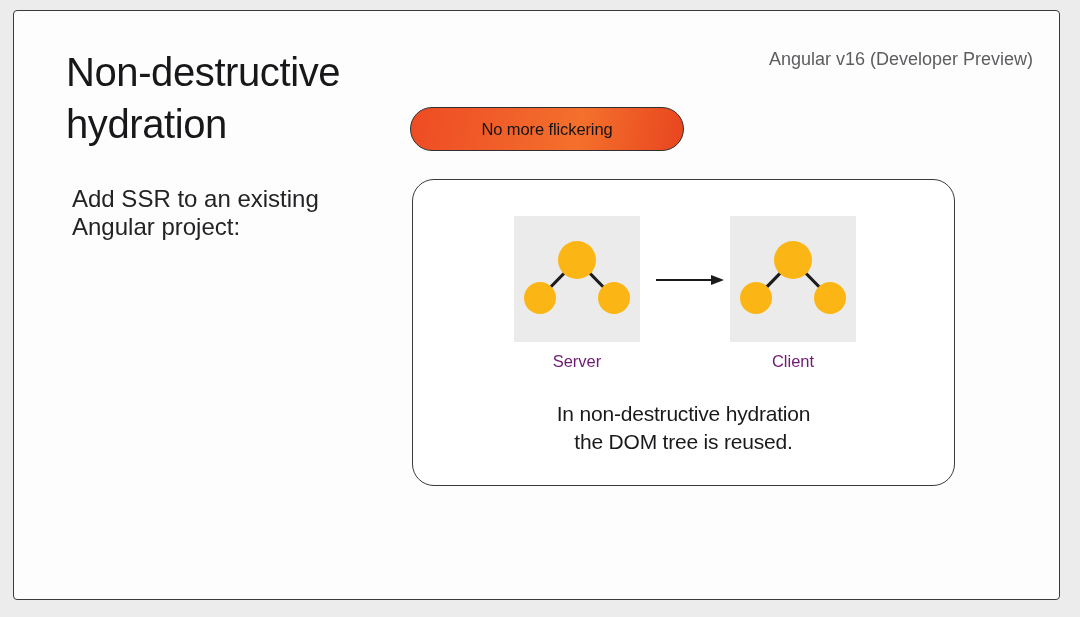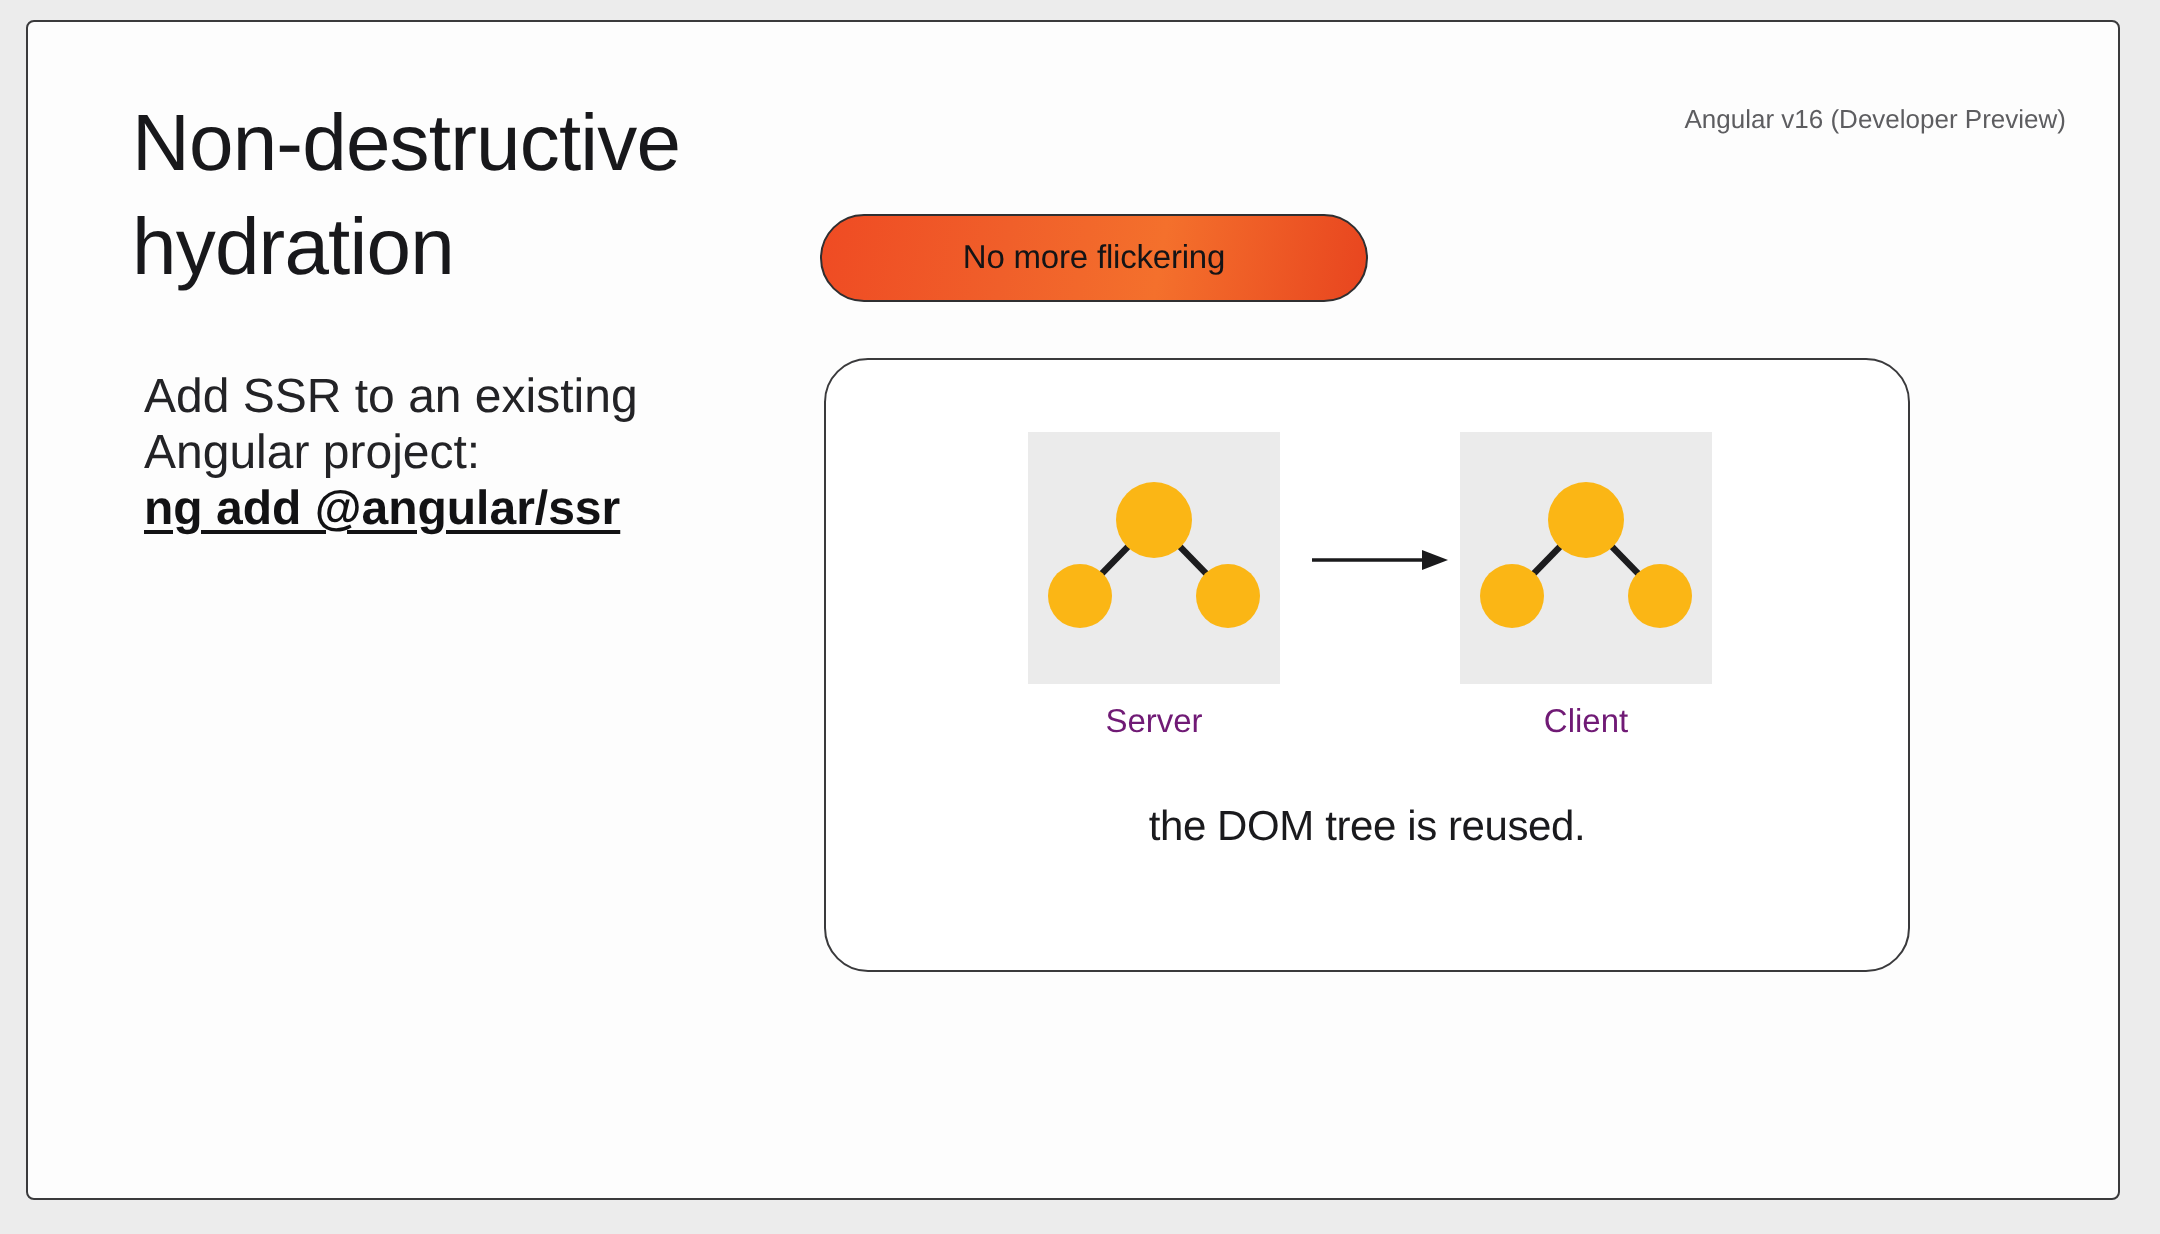--- a/index.html
+++ b/index.html
@@ -68,21 +68,21 @@
     letter-spacing: -0.1px;
   }
 
   
   .versions {
     position: absolute;
     right: 26px;
     top: 40px;
     text-align: right;
     color: #5d5d60;
-    font-size: 13px;
+    font-size: 18px;
     line-height: 17px;
   }
 
   
   .copy {
     position: absolute;
     left: 58px;
     top: 174px;
     width: 320px;
     font-size: 24px;
@@ -167,21 +167,20 @@
       <span class="badge-label">No more flickering</span>
     </div>
 
     <div class="versions">
       <div>Angular v16 (Developer Preview)</div>
     </div>
 
     <div class="copy">
       <div>Add SSR to an existing</div>
       <div>Angular project:</div>
-      <div class="cmd">ng add @angular/ssr</div>
     </div>
 
     <div class="card">
 
       <div class="panel server">
         <svg class="tree-svg" width="126" height="126" viewBox="0 0 126 126">
           <line x1="63" y1="44" x2="26" y2="82" stroke="#1c1c1e" stroke-width="3.2"></line>
           <line x1="63" y1="44" x2="100" y2="82" stroke="#1c1c1e" stroke-width="3.2"></line>
           <circle cx="63" cy="44" r="19" fill="#FBB615"></circle>
           <circle cx="26" cy="82" r="16" fill="#FBB615"></circle>
@@ -203,18 +202,19 @@
         <svg width="68" height="16" viewBox="0 0 68 16">
           <line x1="0" y1="8" x2="56" y2="8" stroke="#1a1a1c" stroke-width="1.8"></line>
           <polygon points="55,3 68,8 55,13" fill="#1a1a1c"></polygon>
         </svg>
       </div>
 
       <div class="panel-caption server">Server</div>
       <div class="panel-caption client">Client</div>
 
       <div class="caption">
+        <div>In non-destructive hydration</div>
         <div>the DOM tree is reused.</div>
       </div>
 
     </div>
   </div>
 </div>
 
 </body></html>

